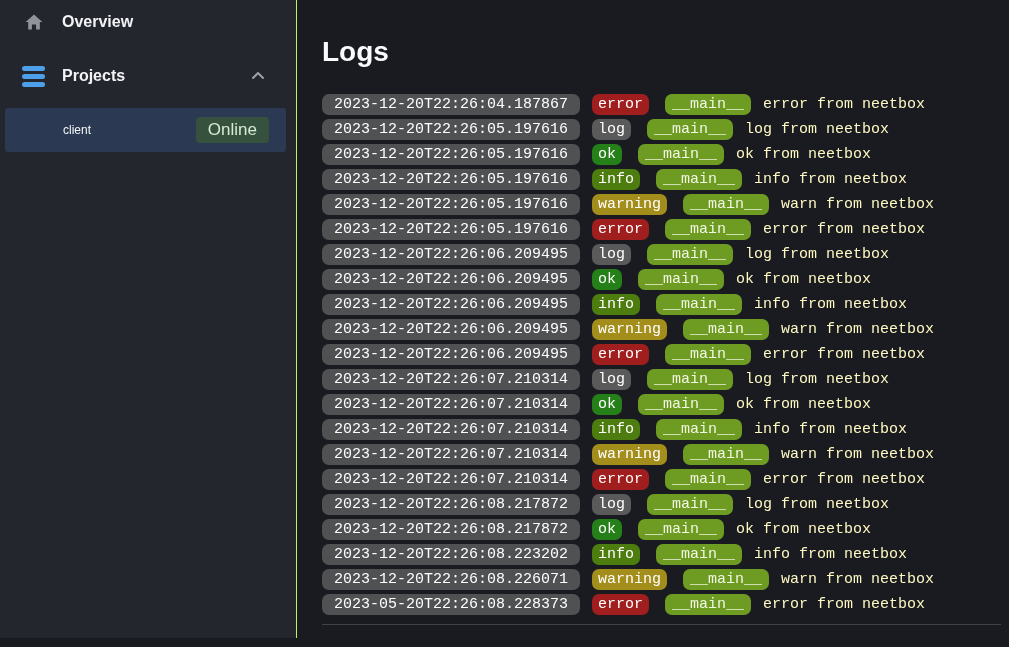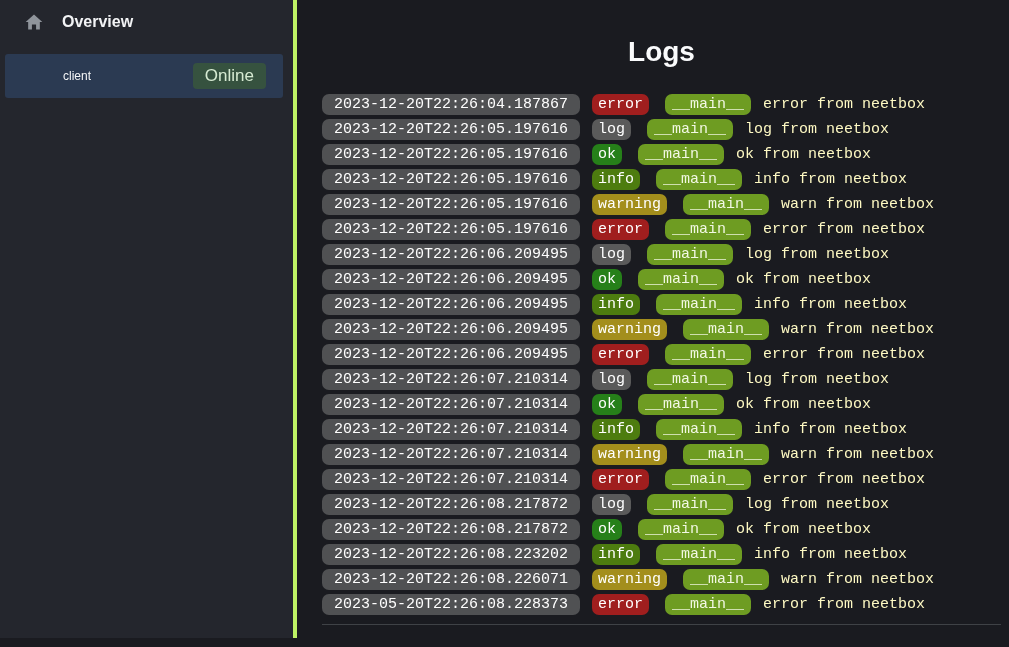--- a/index.html
+++ b/index.html
@@ -8,21 +8,21 @@
     background:#1a1b20;
     font-family:"Liberation Sans", sans-serif;
     color:#fff;
     display:flex;
   }
 
   
   .sidebar {
     width:297px; height:638px;
     background:#24262d;
-    border-right:4px solid #bef264;
+    border-right:1px solid #bef264;
     flex-shrink:0;
   }
   .nav-item {
     height:44px; display:flex; align-items:center;
     cursor:pointer;
   }
   .nav-item .nav-icon {
     width:23px; height:23px; margin-left:22px; margin-right:17px;
     display:flex; flex-direction:column; justify-content:center; align-items:center;
   }
@@ -40,21 +40,21 @@
     cursor:pointer;
   }
   .project-name { margin-left:58px; font-size:12px; color:#f4f5f7; }
   .status-badge {
     margin-left:auto; margin-right:17px;
     background:#36523f; color:#d6ead2;
     font-size:17px; padding:3px 12px; border-radius:4px;
   }
 
   
-  .main { flex:1; padding:36px 8px 0 25px;text-align:center; }
+  .main { flex:1; padding:36px 8px 0 25px; }
   .page-title { font-size:28px; font-weight:bold; color:#fafbfc; line-height:32px; }
   .log-list { margin-top:26px; font-family:"Liberation Mono", monospace; font-size:15px; }
   .log-row { display:flex; align-items:center; margin-bottom:4px; white-space:nowrap; }
   .badge {
     display:inline-block; height:21px; line-height:21px;
     border-radius:7px; color:#ffffff;
   }
   .badge.ts { background:#505153; padding:0 12px; margin-right:12px; }
   .badge.lv { padding:0 6px; margin-right:16px; }
   .badge.module { background:#6e9c22; padding:0 7px; margin-right:12px; color:#f2f8e4; }
@@ -74,20 +74,35 @@
 <div class="sidebar">
   <div class="nav-item">
     <span class="nav-icon">
       <svg width="20" height="20" viewBox="0 0 24 24">
         <path d="M12 3 L22 12 L19 12 L19 21 L14.5 21 L14.5 15 L9.5 15 L9.5 21 L5 21 L5 12 L2 12 Z" fill="#8f949b"></path>
       </svg>
     </span>
     <span class="nav-label">Overview</span>
   </div>
 
+  <div class="nav-item nav-item-projects">
+    <span class="nav-icon">
+      <span class="bars">
+          <span></span>
+          <span></span>
+          <span></span>
+        </span>
+    </span>
+    <span class="nav-label">Projects</span>
+    <span class="chevron">
+      <svg width="16" height="16" viewBox="0 0 16 16">
+        <polyline points="3,10 8,5 13,10" fill="none" stroke="#9ba1a8" stroke-width="2" stroke-linecap="round" stroke-linejoin="round"></polyline>
+      </svg>
+    </span>
+  </div>
 
   <div class="project-row">
     <span class="project-name">client</span>
     <span class="status-badge">Online</span>
   </div>
 </div>
 
 <div class="main">
   <div class="page-title">Logs</div>
 

